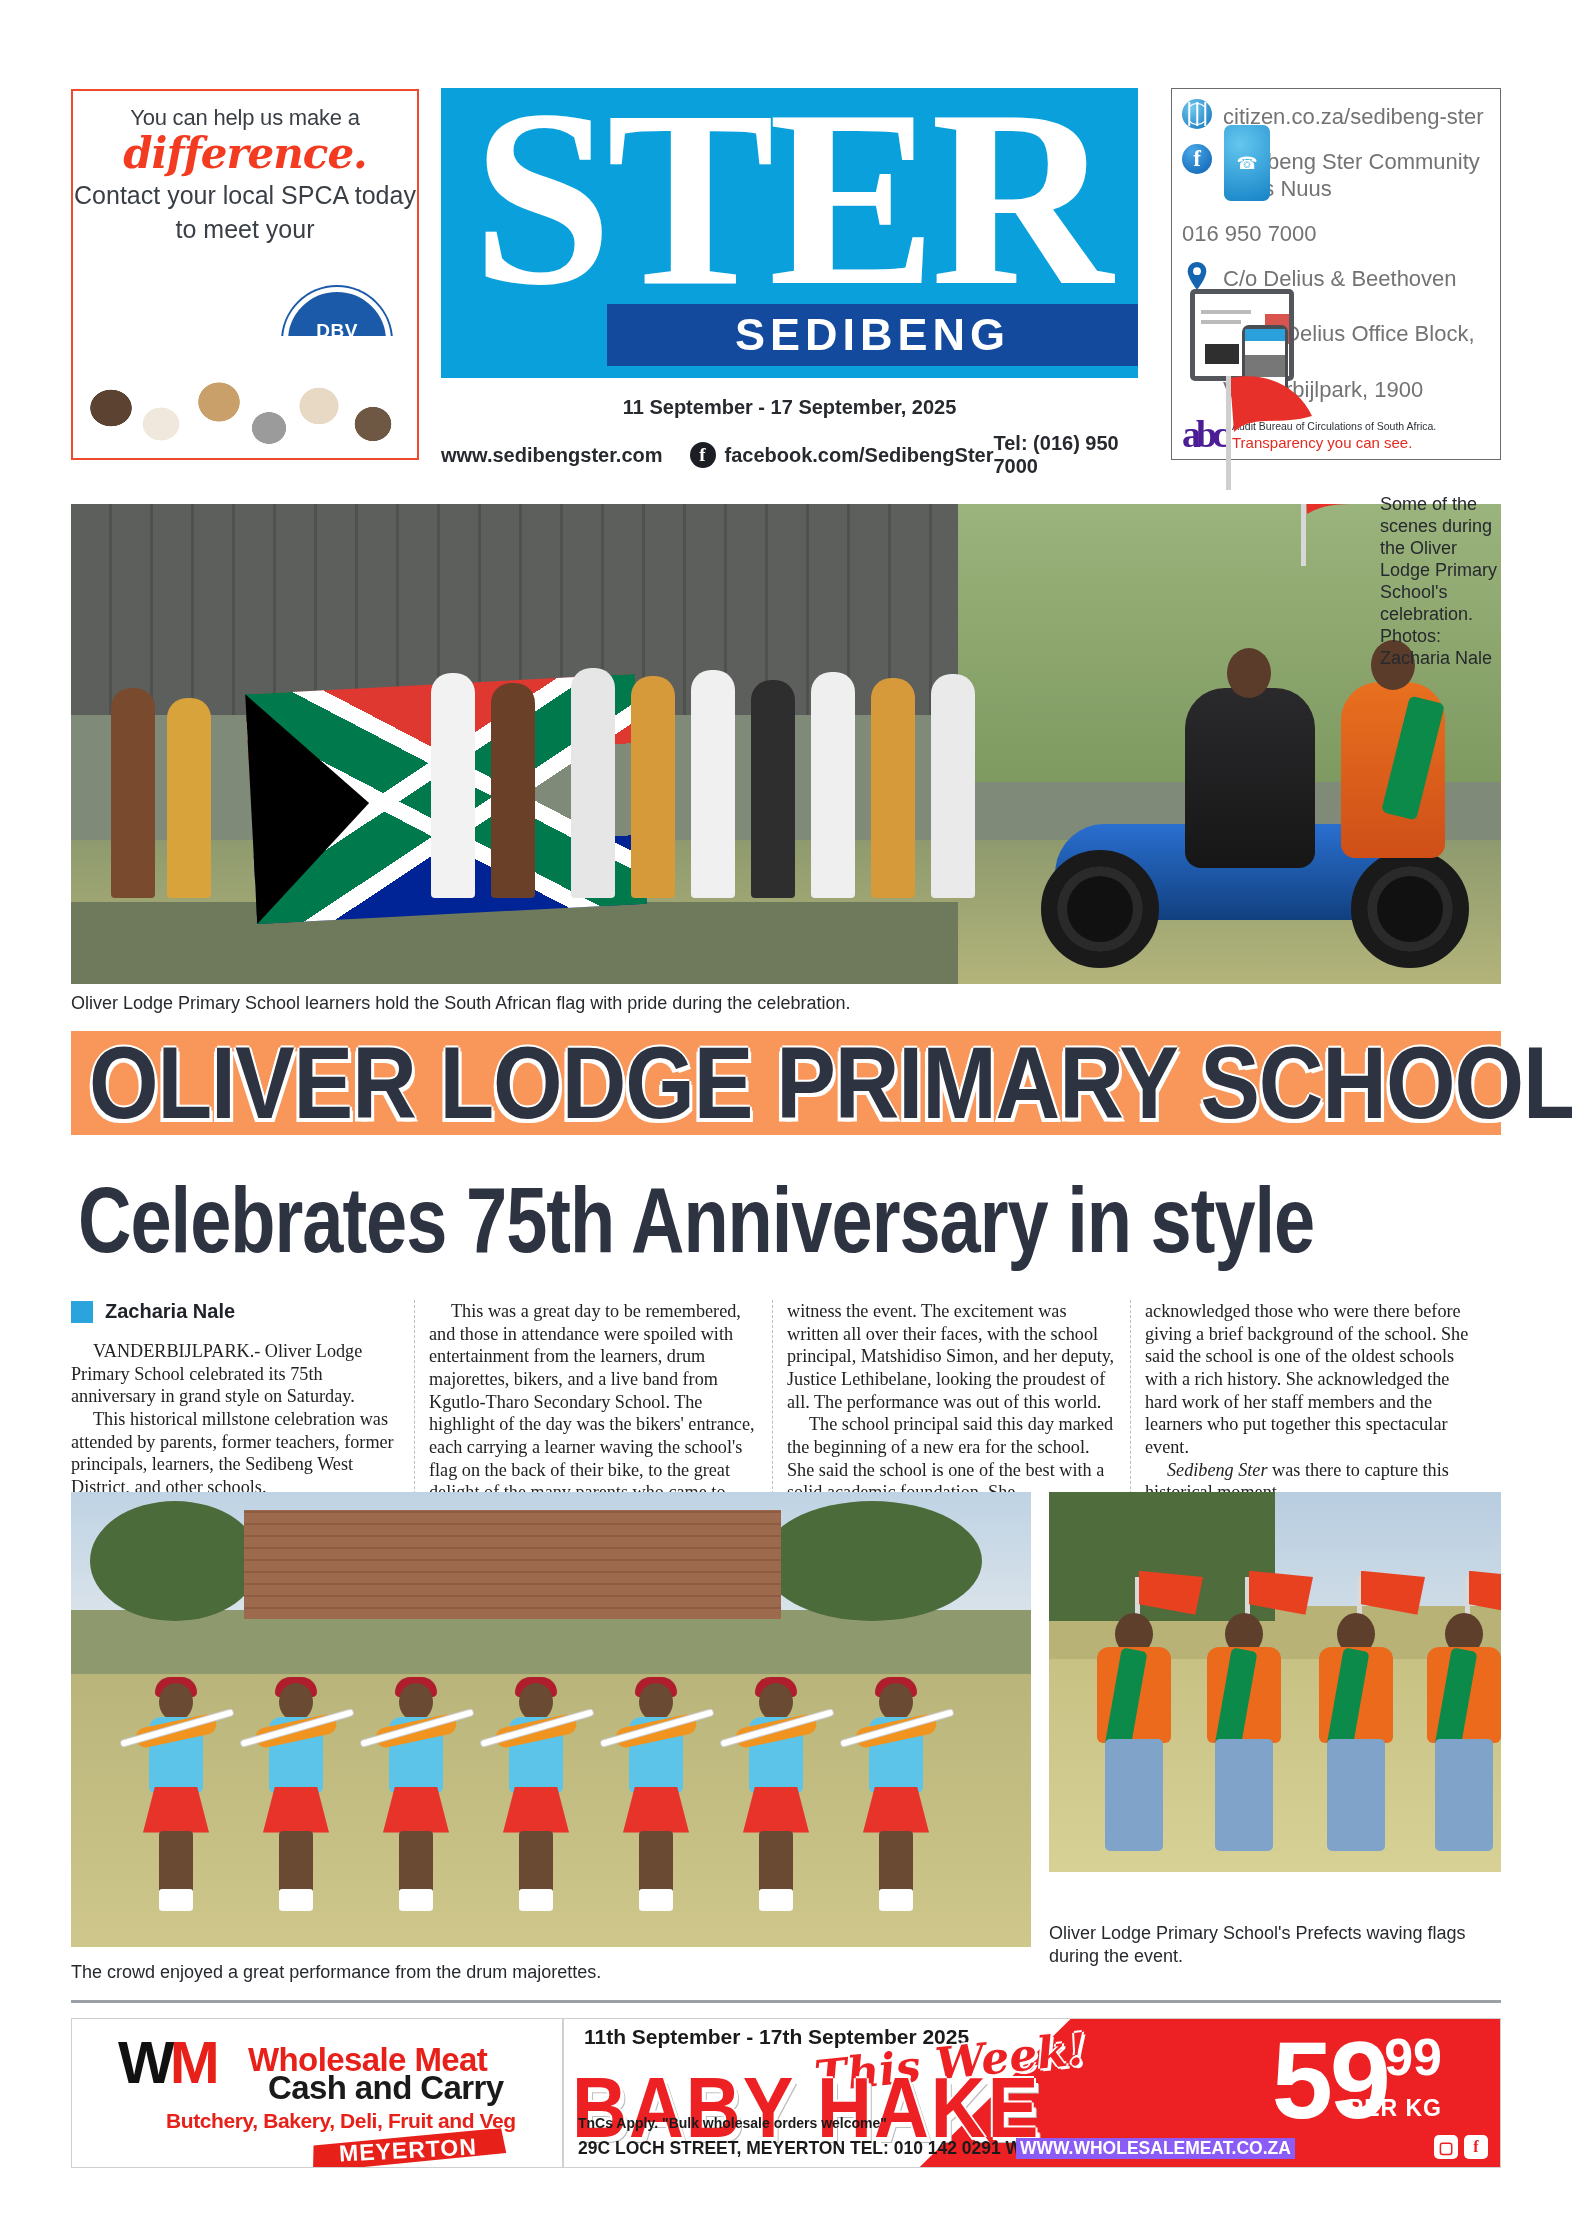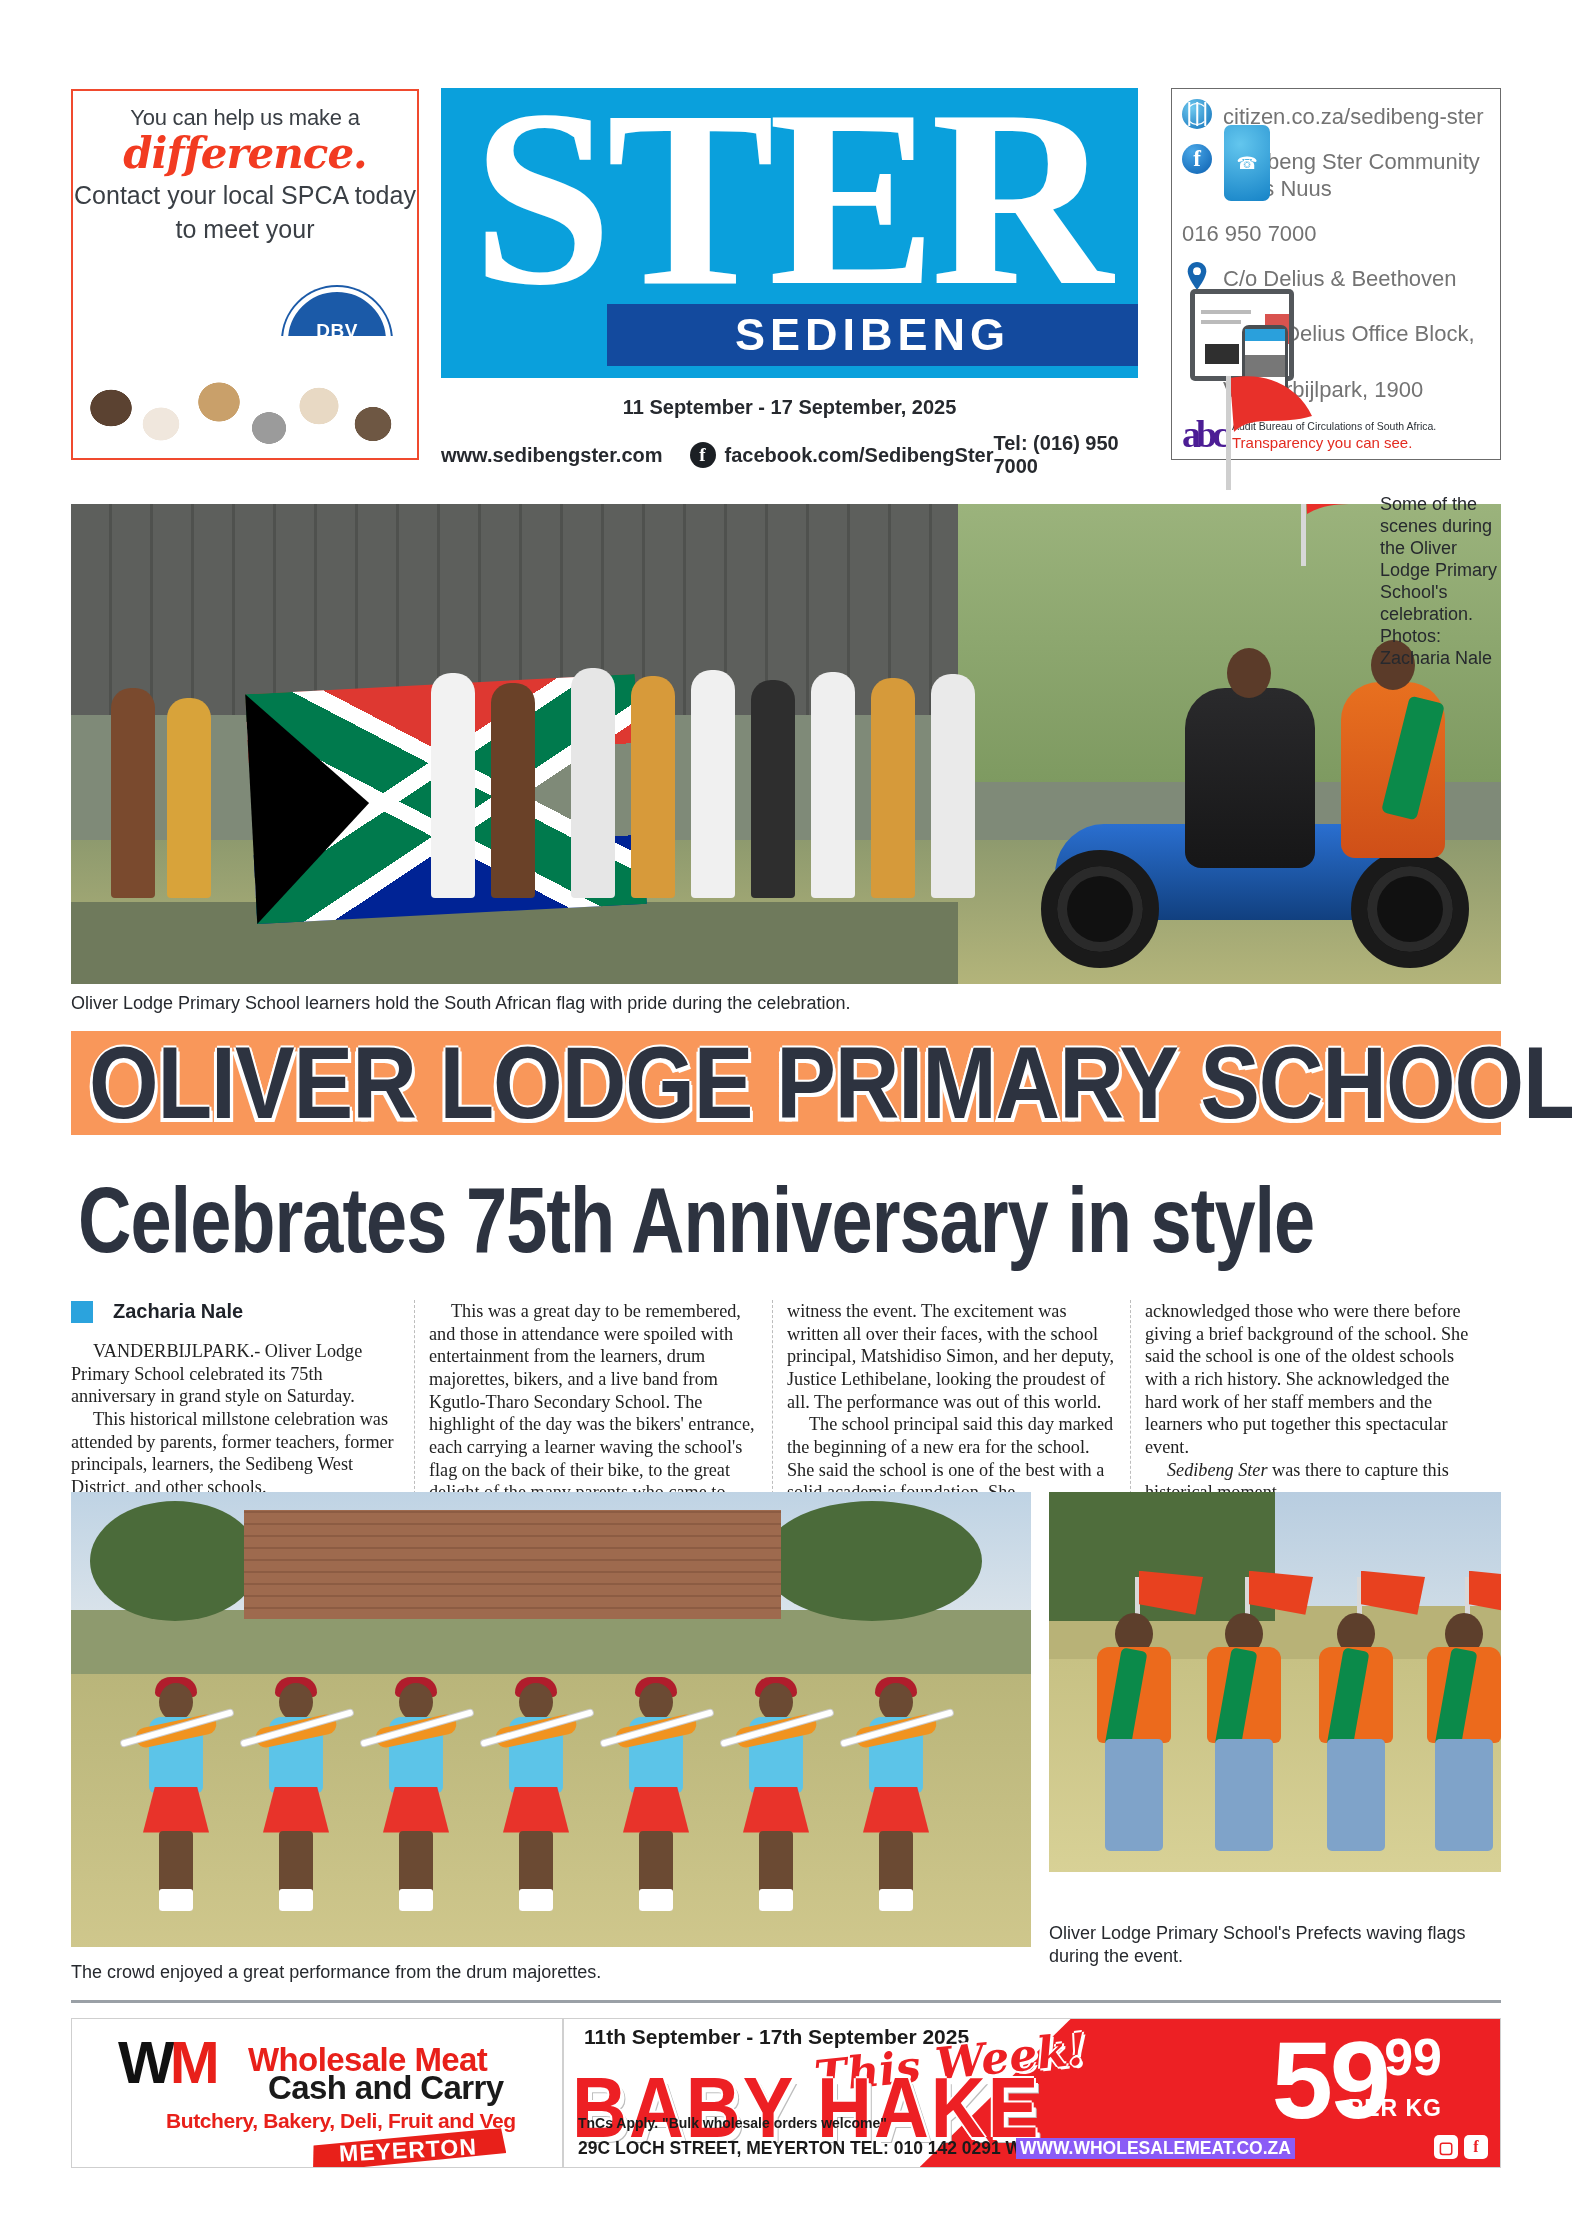--- a/index.html
+++ b/index.html
@@ -229,21 +229,21 @@
   .subhead h2 {
     font-family:"Liberation Sans Narrow","Liberation Sans", sans-serif;
     font-weight:bold; font-size:74px; color:#2d3340; letter-spacing:-1px;
     transform:scaleY(1.24) scaleX(1.0); transform-origin:left top;
     white-space:nowrap;
     text-shadow: 2px 2px 0 rgba(255,255,255,0.9);
   }
 
   
   .byline {
-    position:absolute; left:71px; top:1300px; display:flex; align-items:center; gap:20px;
+    position:absolute; left:71px; top:1300px; display:flex; align-items:center; gap:12px;
   }
   .byline .sq { width:22px; height:22px; background:#2ba3dd; }
   .byline .name { font-size:20px; font-weight:bold; color:#1e2229; }
 
   .cols { position:absolute; left:71px; top:1300px; width:1430px; height:190px; }
   .col {
     position:absolute; top:0; width:330px;
     font-family:"Liberation Serif", serif; font-size:18.2px; line-height:1.245; color:#1a1d21;
     text-align:left; color:#222;
   }

